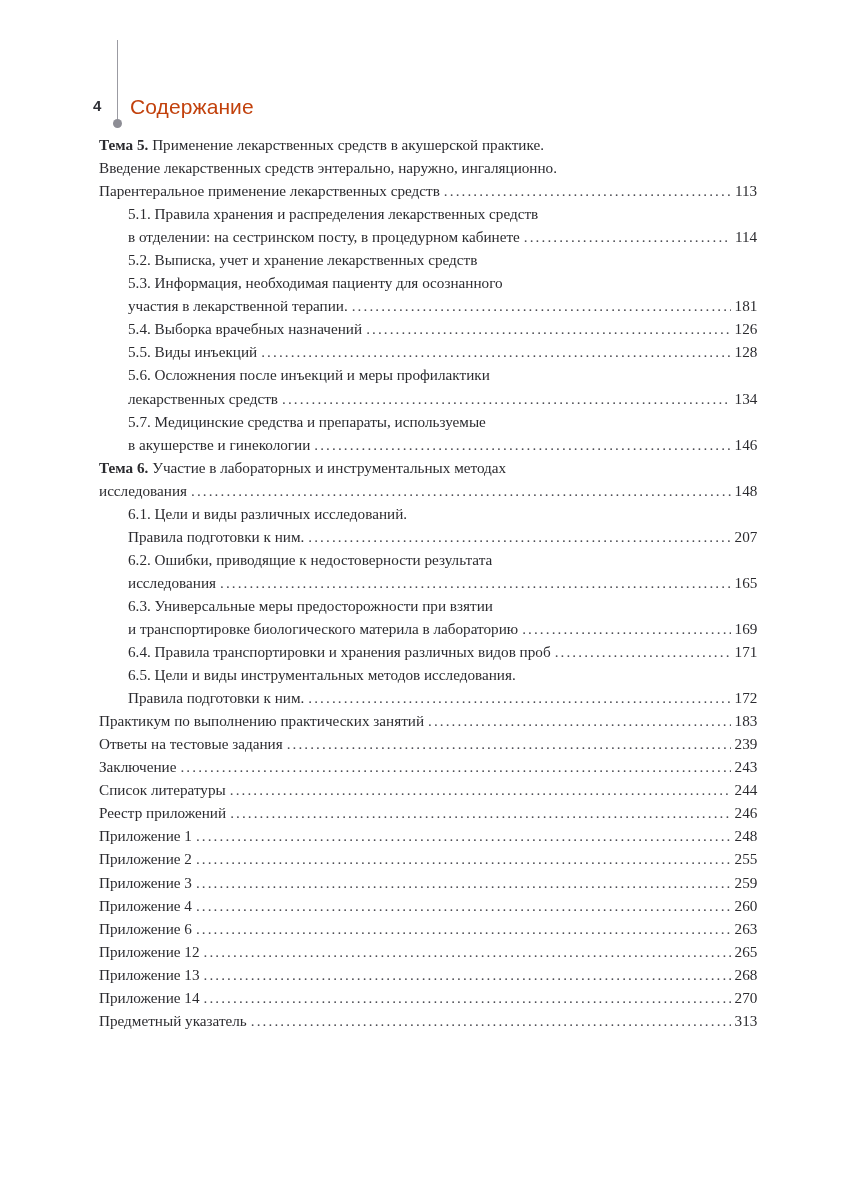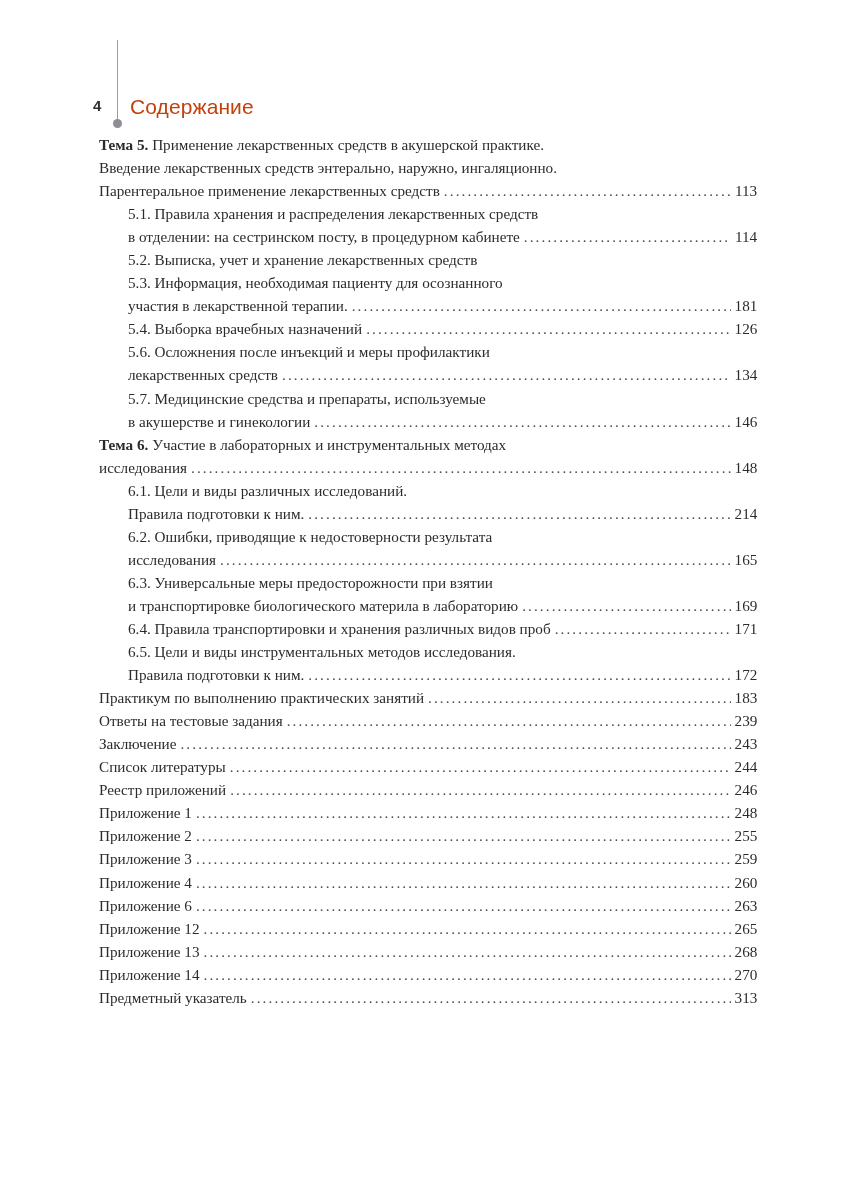--- a/index.html
+++ b/index.html
@@ -145,20 +145,25 @@
     <div class="toc-line lvl2">
       <span class="toc-text">участия в лекарственной терапии.</span>
       <span class="toc-leader"></span>
       <span class="toc-page">181</span>
     </div>
     <div class="toc-line lvl2">
       <span class="toc-text">5.4. Выборка врачебных назначений</span>
       <span class="toc-leader"></span>
       <span class="toc-page">126</span>
     </div>
+    <div class="toc-line lvl2">
+      <span class="toc-text">5.5. Виды инъекций</span>
+      <span class="toc-leader"></span>
+      <span class="toc-page">128</span>
+    </div>
     <div class="toc-line lvl2 nopage">
       <span class="toc-text">5.6. Осложнения после инъекций и меры профилактики</span>
     </div>
     <div class="toc-line lvl2">
       <span class="toc-text">лекарственных средств</span>
       <span class="toc-leader"></span>
       <span class="toc-page">134</span>
     </div>
     <div class="toc-line lvl2 nopage">
       <span class="toc-text">5.7. Медицинские средства и препараты, используемые</span>
@@ -175,21 +180,21 @@
       <span class="toc-text">исследования </span>
       <span class="toc-leader"></span>
       <span class="toc-page">148</span>
     </div>
     <div class="toc-line lvl2 nopage">
       <span class="toc-text">6.1. Цели и виды различных исследований.</span>
     </div>
     <div class="toc-line lvl2">
       <span class="toc-text">Правила подготовки к ним.</span>
       <span class="toc-leader"></span>
-      <span class="toc-page">214</span>
+      <span class="toc-page">207</span>
     </div>
     <div class="toc-line lvl2 nopage">
       <span class="toc-text">6.2. Ошибки, приводящие к недостоверности результата</span>
     </div>
     <div class="toc-line lvl2">
       <span class="toc-text">исследования</span>
       <span class="toc-leader"></span>
       <span class="toc-page">165</span>
     </div>
     <div class="toc-line lvl2 nopage">

